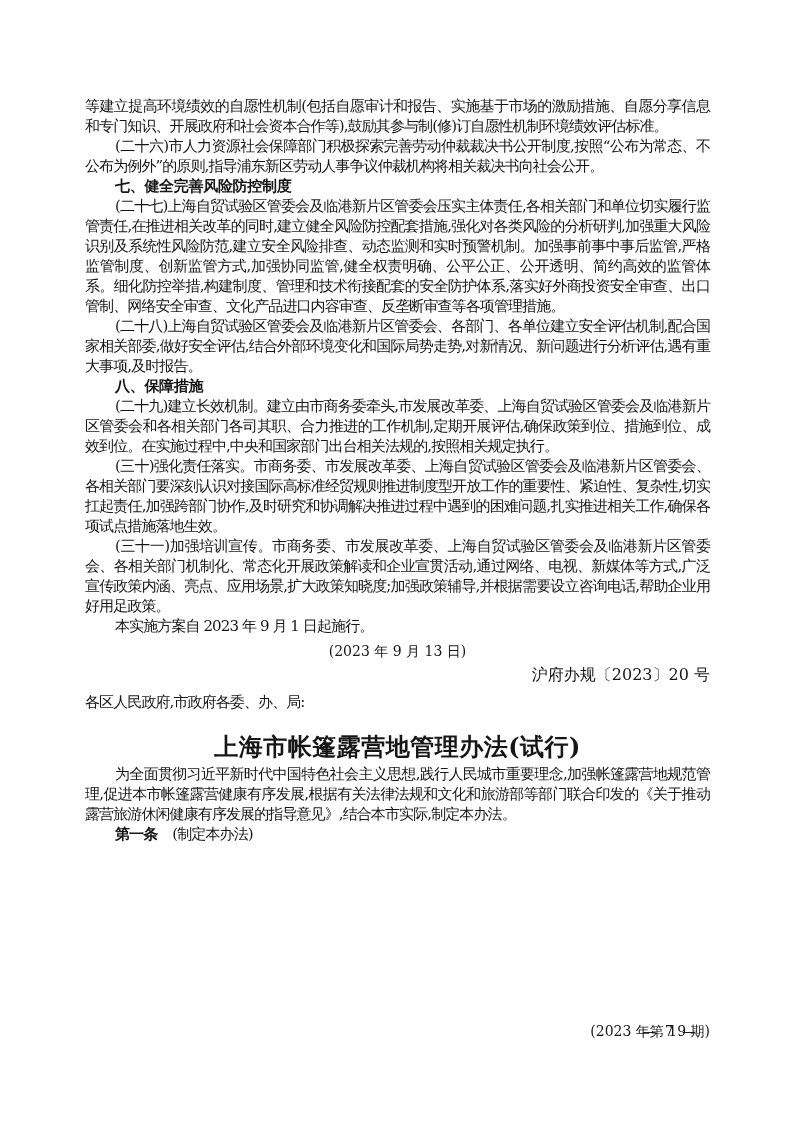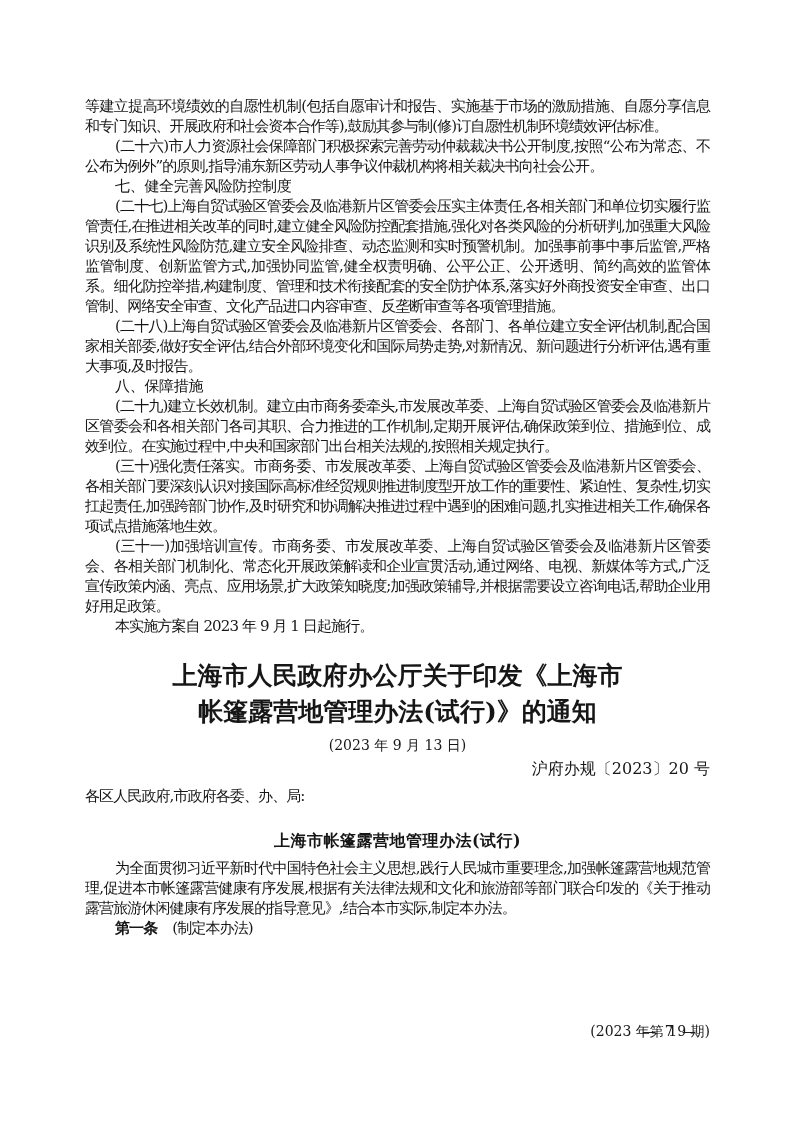--- a/index.html
+++ b/index.html
@@ -23,21 +23,21 @@
     margin: 0;
     font-size: 15px;
     letter-spacing: -0.9px;
     line-height: 20px;
     text-align: justify;
     text-justify: inter-character;
   }
   .para.indent { text-indent: 2em; }
   .para.heading {
     text-indent: 2em;
-    font-weight: normal;
+    font-weight: bold;
     font-family: "DejaVu Sans", "Liberation Sans", sans-serif;
     letter-spacing: -0.3px;
   }
   .notice-title {
     margin: 22px 0 0 0;
     font-size: 25px;
     line-height: 36px;
     font-weight: bold;
     text-align: center;
     letter-spacing: 0;
@@ -53,21 +53,21 @@
   .doc-number {
     margin: 6px 0 0 0;
     font-size: 16px;
     line-height: 18px;
     text-align: right;
     letter-spacing: 0;
   }
   .salutation { margin-top: 8px; }
   .measures-title {
     margin: 18px 0 0 0;
-    font-size: 16px;
+    font-size: 24px;
     line-height: 34px;
     font-weight: bold;
     text-align: center;
     letter-spacing: 0.5px;
   }
   .preamble { }
   .article-no {
     font-family: "DejaVu Sans", "Liberation Sans", sans-serif;
     font-weight: bold;
     margin-right: 1em;
@@ -104,24 +104,20 @@
     <p class="para heading">七、健全完善风险防控制度</p>
     <p class="para indent">(二十七)上海自贸试验区管委会及临港新片区管委会压实主体责任,各相关部门和单位切实履行监管责任,在推进相关改革的同时,建立健全风险防控配套措施,强化对各类风险的分析研判,加强重大风险识别及系统性风险防范,建立安全风险排查、动态监测和实时预警机制。加强事前事中事后监管,严格监管制度、创新监管方式,加强协同监管,健全权责明确、公平公正、公开透明、简约高效的监管体系。细化防控举措,构建制度、管理和技术衔接配套的安全防护体系,落实好外商投资安全审查、出口管制、网络安全审查、文化产品进口内容审查、反垄断审查等各项管理措施。</p>
     <p class="para indent">(二十八)上海自贸试验区管委会及临港新片区管委会、各部门、各单位建立安全评估机制,配合国家相关部委,做好安全评估,结合外部环境变化和国际局势走势,对新情况、新问题进行分析评估,遇有重大事项,及时报告。</p>
     <p class="para heading">八、保障措施</p>
     <p class="para indent">(二十九)建立长效机制。建立由市商务委牵头,市发展改革委、上海自贸试验区管委会及临港新片区管委会和各相关部门各司其职、合力推进的工作机制,定期开展评估,确保政策到位、措施到位、成效到位。在实施过程中,中央和国家部门出台相关法规的,按照相关规定执行。</p>
     <p class="para indent">(三十)强化责任落实。市商务委、市发展改革委、上海自贸试验区管委会及临港新片区管委会、各相关部门要深刻认识对接国际高标准经贸规则推进制度型开放工作的重要性、紧迫性、复杂性,切实扛起责任,加强跨部门协作,及时研究和协调解决推进过程中遇到的困难问题,扎实推进相关工作,确保各项试点措施落地生效。</p>
     <p class="para indent">(三十一)加强培训宣传。市商务委、市发展改革委、上海自贸试验区管委会及临港新片区管委会、各相关部门机制化、常态化开展政策解读和企业宣贯活动,通过网络、电视、新媒体等方式,广泛宣传政策内涵、亮点、应用场景,扩大政策知晓度;加强政策辅导,并根据需要设立咨询电话,帮助企业用好用足政策。</p>
     <p class="para indent">本实施方案自 2023 年 9 月 1 日起施行。</p>
 
     <div>
-      <h1 class="notice-title">
-        <span class="tl">上海市人民政府办公厅关于印发《上海市</span>
-        <span class="tl">帐篷露营地管理办法(试行)》的通知</span>
-      </h1>
       <p class="date-line">(2023 年 9 月 13 日)</p>
       <p class="doc-number">沪府办规〔2023〕20 号</p>
       <p class="para salutation">各区人民政府,市政府各委、办、局:</p>
     </div>
 
     <div>
       <h2 class="measures-title">上海市帐篷露营地管理办法(试行)</h2>
       <p class="para indent preamble">为全面贯彻习近平新时代中国特色社会主义思想,践行人民城市重要理念,加强帐篷露营地规范管理,促进本市帐篷露营健康有序发展,根据有关法律法规和文化和旅游部等部门联合印发的《关于推动露营旅游休闲健康有序发展的指导意见》,结合本市实际,制定本办法。</p>
       <p class="para indent">
         <b class="article-no">第一条</b><span>(制定本办法)</span>

